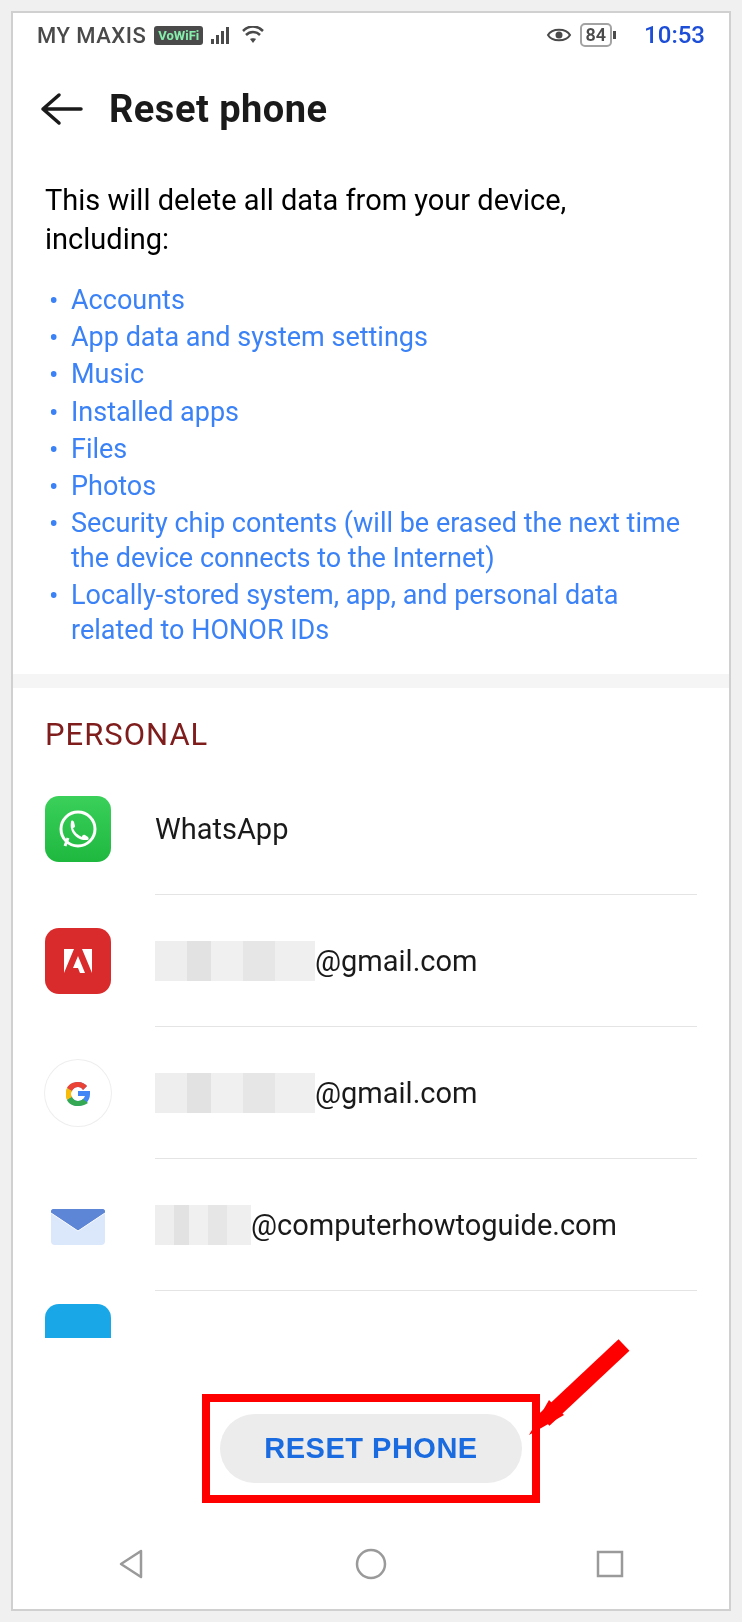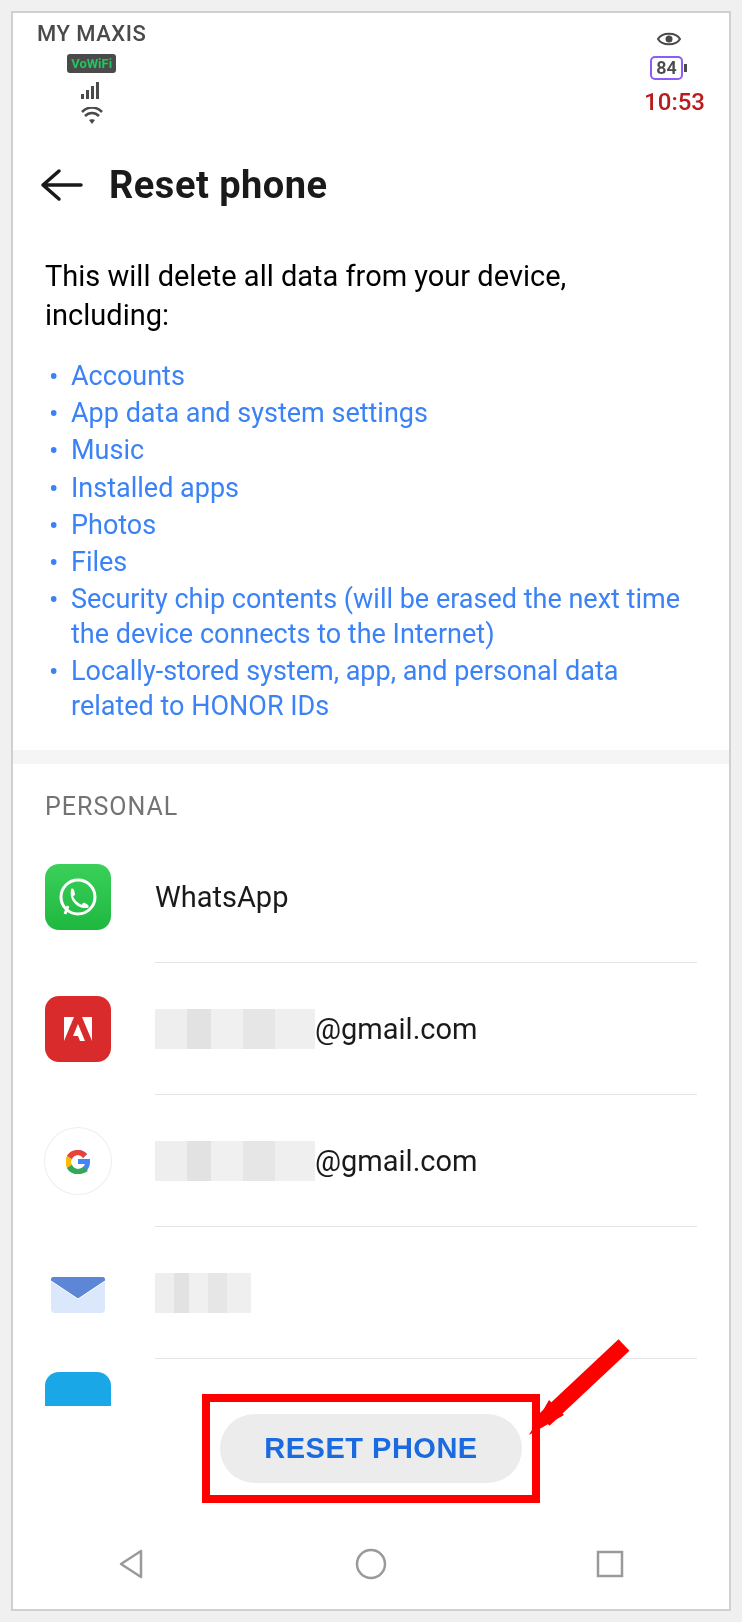--- a/index.html
+++ b/index.html
@@ -21,44 +21,44 @@
     overflow: hidden;
   }
   .status-bar {
     display: flex;
     justify-content: space-between;
     align-items: center;
     padding: 8px 24px 4px 24px;
     font-size: 22px;
     color: #4a4a4a;
   }
-  .status-left, .status-right { display: flex; align-items: center; gap: 8px; flex-direction: column; }
+  .status-left, .status-right { display: flex; align-items: center; gap: 8px; }
   .carrier { font-weight: 500; letter-spacing: 0.5px; }
   .vowifi-badge {
     background: #4a4a4a;
-    color: #22c55e;
+    color: #86efac;
     font-size: 13px;
     font-weight: 700;
     padding: 2px 4px;
     border-radius: 3px;
   }
   .signal-icon, .wifi-icon, .eye-icon { display: inline-flex; }
   .battery-wrap { display: inline-flex; align-items: center; }
   .battery-box {
-    border: 2px solid #8b5cf6;
+    border: 2px solid #a3a3a3;
     border-radius: 5px;
     padding: 0 4px;
     font-size: 18px;
     font-weight: 600;
     line-height: 20px;
   }
   .battery-tip {
     width: 3px; height: 8px; background: #4a4a4a; margin-left: 1px;
   }
-  .clock { font-size: 24px; font-weight: 500; color: #b91c1c; margin-left: 12px; }
+  .clock { font-size: 24px; font-weight: 500; color: #1d4ed8; margin-left: 20px; }
 
   .header {
     display: flex;
     align-items: center;
     gap: 24px;
     padding: 32px 24px 24px 24px;
   }
   .back-btn { width: 48px; height: 48px; display: flex; align-items: center; justify-content: center; cursor: pointer; }
   .page-title { font-size: 38px; font-weight: 700; color: #1a1a1a; letter-spacing: 0.5px; }
 
@@ -83,22 +83,22 @@
   .bullet-list li::before {
     content: "•";
     position: absolute;
     left: 4px;
     font-size: 28px;
   }
 
   .section-divider { height: 14px; background: #f5f5f5; }
 
   .section-label {
-    font-size: 25px;
-    color: #737373;
+    font-size: 31px;
+    color: #7f1d1d;
     letter-spacing: 1px;
     padding: 28px 32px 10px 32px;
   }
 
   .account-list { padding: 0 32px; }
   .account-item {
     display: flex;
     align-items: center;
     gap: 44px;
     min-height: 132px;
@@ -231,22 +231,22 @@
     <h1 class="page-title">Reset phone</h1>
   </div>
 
   <div class="description">This will delete all data from your device, including:</div>
 
   <ul class="bullet-list">
     <li>Accounts</li>
     <li>App data and system settings</li>
     <li>Music</li>
     <li>Installed apps</li>
+    <li>Files</li>
     <li>Photos</li>
-    <li>Files</li>
     <li>Security chip contents (will be erased the next time the device connects to the Internet)</li>
     <li>Locally-stored system, app, and personal data related to HONOR IDs</li>
   </ul>
 
   <div class="section-divider"></div>
 
   <div class="section-label">PERSONAL</div>
 
   <div class="account-list">
 
@@ -304,20 +304,21 @@
           <rect x="4" y="8" width="54" height="36" rx="4" fill="#dbe7fb"></rect>
           <path d="M4 12 L31 30 L58 12 L58 10 C58 9 57 8 56 8 L6 8 C5 8 4 9 4 10 Z" fill="#5d86d6"></path>
           <path d="M4 12 L31 30 L58 12" stroke="#fff" stroke-width="1" fill="none"></path>
         </svg>
       </div>
       <div class="account-content">
         <span class="account-label">
           <span class="redacted w3">
               <span class="blur-blocks"></span>
             </span>
+          <span>@computerhowtoguide.com</span>
         </span>
       </div>
     </div>
 
     <div class="account-item" style="min-height:60px;">
       <div class="account-icon ic-generic" style="height:34px; border-radius:14px 14px 0 0;"></div>
       <div class="account-content" style="border-bottom:none; min-height:60px;">
         <span class="account-label"></span>
       </div>
     </div>

